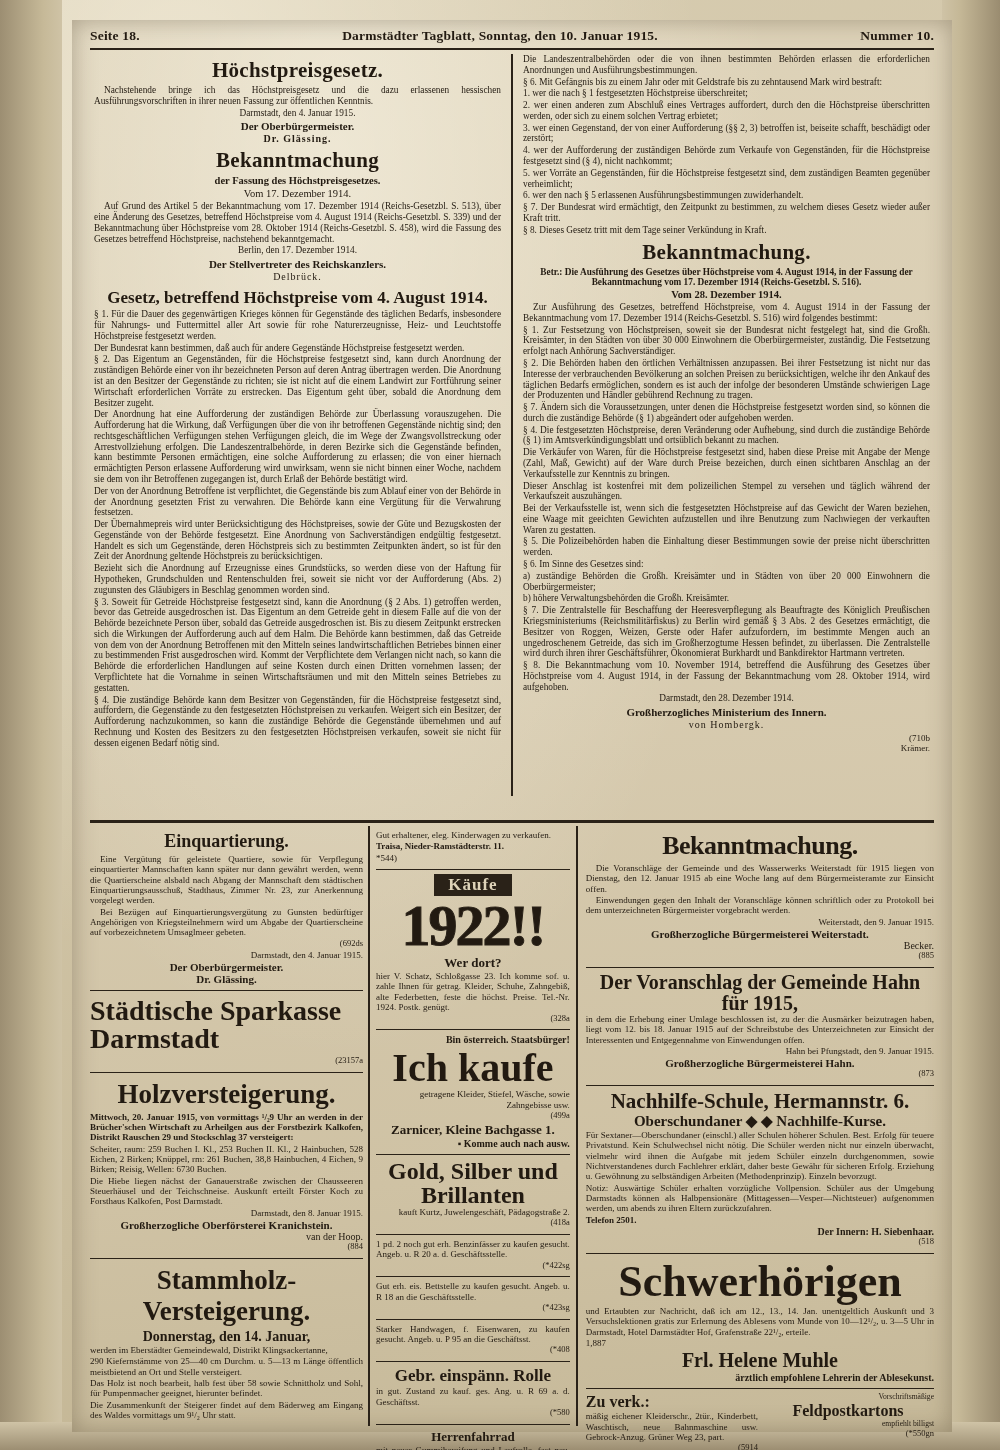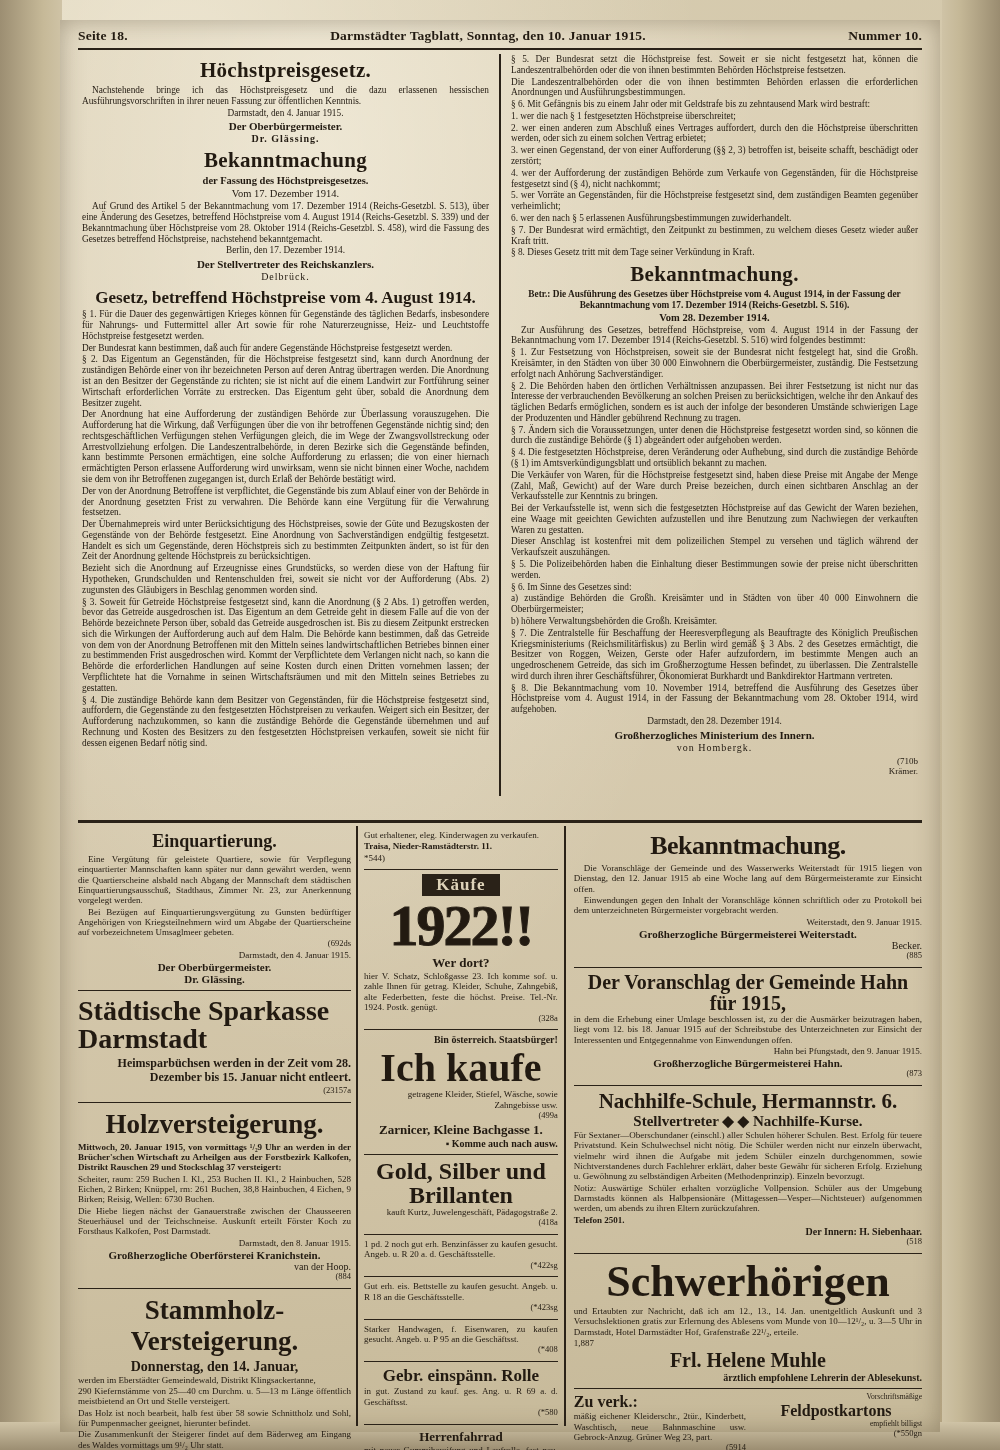--- a/index.html
+++ b/index.html
@@ -12,21 +12,21 @@
   }
   
   .page{
     position:relative;width:1000px;height:1450px;
     background:
       radial-gradient(ellipse at 18% 8%, rgba(255,250,235,0.55), rgba(255,250,235,0) 45%),
       radial-gradient(ellipse at 85% 95%, rgba(120,95,60,0.22), rgba(120,95,60,0) 55%),
       linear-gradient(160deg,#d8cdb2 0%,#d2c6a8 35%,#c9bc9c 70%,#bfb18f 100%);
   }
   .sheet{
-    position:absolute;left:60px;top:20px;width:880px;height:1412px;
+    position:absolute;left:72px;top:20px;width:880px;height:1412px;
     background:
       radial-gradient(ellipse at 30% 10%, rgba(255,252,240,0.5), rgba(255,252,240,0) 50%),
       linear-gradient(175deg,#ded3b9 0%,#d9cdb2 40%,#cfc2a4 80%,#c6b999 100%);
     box-shadow:0 0 24px rgba(60,45,25,0.35) inset;
     color:#221a11;
   }
   .edge-l{position:absolute;left:0;top:0;width:62px;height:1450px;background:linear-gradient(90deg,#9c8e72,#c6b998 70%,#cfc3a6);}
   .edge-r{position:absolute;right:0;top:0;width:58px;height:1450px;background:linear-gradient(270deg,#9a8c70,#c5b897 70%,#cfc3a6);}
   .edge-b{position:absolute;left:0;bottom:0;width:1000px;height:28px;background:linear-gradient(0deg,#9c8e72,#cfc3a6);}
 
@@ -136,46 +136,45 @@
         <p>Der von der Anordnung Betroffene ist verpflichtet, die Gegenstände bis zum Ablauf einer von der Behörde in der Anordnung gesetzten Frist zu verwahren. Die Behörde kann eine Vergütung für die Verwahrung festsetzen.</p>
         <p>Der Übernahmepreis wird unter Berücksichtigung des Höchstpreises, sowie der Güte und Bezugskosten der Gegenstände von der Behörde festgesetzt. Eine Anordnung von Sachverständigen endgültig festgesetzt. Handelt es sich um Gegenstände, deren Höchstpreis sich zu bestimmten Zeitpunkten ändert, so ist für den Zeit der Anordnung geltende Höchstpreis zu berücksichtigen.</p>
         <p>Bezieht sich die Anordnung auf Erzeugnisse eines Grundstücks, so werden diese von der Haftung für Hypotheken, Grundschulden und Rentenschulden frei, soweit sie nicht vor der Aufforderung (Abs. 2) zugunsten des Gläubigers in Beschlag genommen worden sind.</p>
         <p>§ 3. Soweit für Getreide Höchstpreise festgesetzt sind, kann die Anordnung (§ 2 Abs. 1) getroffen werden, bevor das Getreide ausgedroschen ist. Das Eigentum an dem Getreide geht in diesem Falle auf die von der Behörde bezeichnete Person über, sobald das Getreide ausgedroschen ist. Bis zu diesem Zeitpunkt erstrecken sich die Wirkungen der Aufforderung auch auf dem Halm. Die Behörde kann bestimmen, daß das Getreide von dem von der Anordnung Betroffenen mit den Mitteln seines landwirtschaftlichen Betriebes binnen einer zu bestimmenden Frist ausgedroschen wird. Kommt der Verpflichtete dem Verlangen nicht nach, so kann die Behörde die erforderlichen Handlungen auf seine Kosten durch einen Dritten vornehmen lassen; der Verpflichtete hat die Vornahme in seinen Wirtschaftsräumen und mit den Mitteln seines Betriebes zu gestatten.</p>
         <p>§ 4. Die zuständige Behörde kann dem Besitzer von Gegenständen, für die Höchstpreise festgesetzt sind, auffordern, die Gegenstände zu den festgesetzten Höchstpreisen zu verkaufen. Weigert sich ein Besitzer, der Aufforderung nachzukommen, so kann die zuständige Behörde die Gegenstände übernehmen und auf Rechnung und Kosten des Besitzers zu den festgesetzten Höchstpreisen verkaufen, soweit sie nicht für dessen eigenen Bedarf nötig sind.</p>
       </div>
 
       <div class="vdiv"></div>
 
       <div class="col">
-        <p>§ 5. Der Bundesrat setzt die Höchstpreise fest. Soweit er sie nicht festgesetzt hat, können die Landeszentralbehörden oder die von ihnen bestimmten Behörden Höchstpreise festsetzen.</p>
         <p>Die Landeszentralbehörden oder die von ihnen bestimmten Behörden erlassen die erforderlichen Anordnungen und Ausführungsbestimmungen.</p>
         <p>§ 6. Mit Gefängnis bis zu einem Jahr oder mit Geldstrafe bis zu zehntausend Mark wird bestraft:</p>
         <p>1. wer die nach § 1 festgesetzten Höchstpreise überschreitet;</p>
         <p>2. wer einen anderen zum Abschluß eines Vertrages auffordert, durch den die Höchstpreise überschritten werden, oder sich zu einem solchen Vertrag erbietet;</p>
         <p>3. wer einen Gegenstand, der von einer Aufforderung (§§ 2, 3) betroffen ist, beiseite schafft, beschädigt oder zerstört;</p>
         <p>4. wer der Aufforderung der zuständigen Behörde zum Verkaufe von Gegenständen, für die Höchstpreise festgesetzt sind (§ 4), nicht nachkommt;</p>
         <p>5. wer Vorräte an Gegenständen, für die Höchstpreise festgesetzt sind, dem zuständigen Beamten gegenüber verheimlicht;</p>
         <p>6. wer den nach § 5 erlassenen Ausführungsbestimmungen zuwiderhandelt.</p>
         <p>§ 7. Der Bundesrat wird ermächtigt, den Zeitpunkt zu bestimmen, zu welchem dieses Gesetz wieder außer Kraft tritt.</p>
         <p>§ 8. Dieses Gesetz tritt mit dem Tage seiner Verkündung in Kraft.</p>
 
         <h2 class="t-hdr">Bekanntmachung.</h2>
         <p class="t-center bold">Betr.: Die Ausführung des Gesetzes über Höchstpreise vom 4. August 1914, in der Fassung der Bekanntmachung vom 17. Dezember 1914 (Reichs-Gesetzbl. S. 516).</p>
         <div class="t-sub bold">Vom 28. Dezember 1914.</div>
         <p class="ind">Zur Ausführung des Gesetzes, betreffend Höchstpreise, vom 4. August 1914 in der Fassung der Bekanntmachung vom 17. Dezember 1914 (Reichs-Gesetzbl. S. 516) wird folgendes bestimmt:</p>
         <p>§ 1. Zur Festsetzung von Höchstpreisen, soweit sie der Bundesrat nicht festgelegt hat, sind die Großh. Kreisämter, in den Städten von über 30 000 Einwohnern die Oberbürgermeister, zuständig. Die Festsetzung erfolgt nach Anhörung Sachverständiger.</p>
         <p>§ 2. Die Behörden haben den örtlichen Verhältnissen anzupassen. Bei ihrer Festsetzung ist nicht nur das Interesse der verbrauchenden Bevölkerung an solchen Preisen zu berücksichtigen, welche ihr den Ankauf des täglichen Bedarfs ermöglichen, sondern es ist auch der infolge der besonderen Umstände schwierigen Lage der Produzenten und Händler gebührend Rechnung zu tragen.</p>
         <p>§ 7. Ändern sich die Voraussetzungen, unter denen die Höchstpreise festgesetzt worden sind, so können die durch die zuständige Behörde (§ 1) abgeändert oder aufgehoben werden.</p>
         <p>§ 4. Die festgesetzten Höchstpreise, deren Veränderung oder Aufhebung, sind durch die zuständige Behörde (§ 1) im Amtsverkündigungsblatt und ortsüblich bekannt zu machen.</p>
         <p>Die Verkäufer von Waren, für die Höchstpreise festgesetzt sind, haben diese Preise mit Angabe der Menge (Zahl, Maß, Gewicht) auf der Ware durch Preise bezeichen, durch einen sichtbaren Anschlag an der Verkaufsstelle zur Kenntnis zu bringen.</p>
+        <p>Dieser Anschlag ist kostenfrei mit dem polizeilichen Stempel zu versehen und täglich während der Verkaufszeit auszuhängen.</p>
         <p>Bei der Verkaufsstelle ist, wenn sich die festgesetzten Höchstpreise auf das Gewicht der Waren beziehen, eine Waage mit geeichten Gewichten aufzustellen und ihre Benutzung zum Nachwiegen der verkauften Waren zu gestatten.</p>
-        <p>Dieser Anschlag ist kostenfrei mit dem polizeilichen Stempel zu versehen und täglich während der Verkaufszeit auszuhängen.</p>
         <p>§ 5. Die Polizeibehörden haben die Einhaltung dieser Bestimmungen sowie der preise nicht überschritten werden.</p>
         <p>§ 6. Im Sinne des Gesetzes sind:</p>
-        <p>a) zuständige Behörden die Großh. Kreisämter und in Städten von über 40 000 Einwohnern die Oberbürgermeister;</p>
+        <p>a) zuständige Behörden die Großh. Kreisämter und in Städten von über 20 000 Einwohnern die Oberbürgermeister;</p>
         <p>b) höhere Verwaltungsbehörden die Großh. Kreisämter.</p>
         <p>§ 7. Die Zentralstelle für Beschaffung der Heeresverpflegung als Beauftragte des Königlich Preußischen Kriegsministeriums (Reichsmilitärfiskus) zu Berlin wird gemäß § 3 Abs. 2 des Gesetzes ermächtigt, die Besitzer von Roggen, Weizen, Gerste oder Hafer aufzufordern, im bestimmte Mengen auch an ungedroschenem Getreide, das sich im Großherzogtume Hessen befindet, zu überlassen. Die Zentralstelle wird durch ihren ihrer Geschäftsführer, Ökonomierat Burkhardt und Bankdirektor Hartmann vertreten.</p>
         <p>§ 8. Die Bekanntmachung vom 10. November 1914, betreffend die Ausführung des Gesetzes über Höchstpreise vom 4. August 1914, in der Fassung der Bekanntmachung vom 28. Oktober 1914, wird aufgehoben.</p>
         <p class="t-center">Darmstadt, den 28. Dezember 1914.</p>
         <div class="sig">Großherzogliches Ministerium des Innern.</div>
         <div class="sig-sm">von Hombergk.</div>
         <div class="right">(710b</div>
         <div class="right">Krämer.</div>
       </div>
     </div>
@@ -191,21 +190,20 @@
           <p class="ind">Eine Vergütung für geleistete Quartiere, sowie für Verpflegung einquartierter Mannschaften kann später nur dann gewährt werden, wenn die Quartierscheine alsbald nach Abgang der Mannschaft dem städtischen Einquartierungsausschuß, Stadthaus, Zimmer Nr. 23, zur Anerkennung vorgelegt werden.</p>
           <p class="ind">Bei Bezügen auf Einquartierungsvergütung zu Gunsten bedürftiger Angehörigen von Kriegsteilnehmern wird um Abgabe der Quartierscheine auf vorbezeichnetem Umsaglmeer gebeten.</p>
           <p class="num">(692ds</p>
           <p class="ctr">Darmstadt, den 4. Januar 1915.</p>
           <div class="cap">Der Oberbürgermeister.</div>
           <div class="cap">Dr. Glässing.</div>
         </div>
 
         <div class="ad">
           <div class="sparkasse">Städtische Sparkasse Darmstadt</div>
-          <p class="ctr bold" style="font-size:12px;line-height:1.2">Heimsparbüchsen werden in der Zeit vom 28. Dezember bis 15. Januar nicht entleert.</p>
           <p class="num">(23157a</p>
         </div>
 
         <div class="ad">
           <div class="holz">Holzversteigerung.</div>
           <p class="bold">Mittwoch, 20. Januar 1915, von vormittags ¹/₂9 Uhr an werden in der Brücher'schen Wirtschaft zu Arheilgen aus der Forstbezirk Kalkofen, Distrikt Rauschen 29 und Stockschlag 37 versteigert:</p>
           <p>Scheiter, raum: 259 Buchen I. Kl., 253 Buchen II. Kl., 2 Hainbuchen, 528 Eichen, 2 Birken; Knüppel, rm: 261 Buchen, 38,8 Hainbuchen, 4 Eichen, 9 Birken; Reisig, Wellen: 6730 Buchen.</p>
           <p>Die Hiebe liegen nächst der Ganauerstraße zwischen der Chausseeren Steuerhäusel und der Teichschneise. Auskunft erteilt Förster Koch zu Forsthaus Kalkofen, Post Darmstadt.</p>
           <p class="ctr">Darmstadt, den 8. Januar 1915.</p>
           <div class="cap">Großherzogliche Oberförsterei Kranichstein.</div>
@@ -303,21 +301,21 @@
         <div class="ad">
           <div class="voranschlag">Der Voranschlag der Gemeinde Hahn für 1915,</div>
           <p>in dem die Erhebung einer Umlage beschlossen ist, zu der die Ausmärker beizutragen haben, liegt vom 12. bis 18. Januar 1915 auf der Schreibstube des Unterzeichneten zur Einsicht der Interessenten und Entgegennahme von Einwendungen offen.</p>
           <p class="ctr">Hahn bei Pfungstadt, den 9. Januar 1915.</p>
           <div class="cap">Großherzogliche Bürgermeisterei Hahn.</div>
           <p class="num">(873</p>
         </div>
 
         <div class="ad">
           <div class="nachhilfe">Nachhilfe-Schule, Hermannstr. 6.</div>
-          <div class="cap" style="font-size:15px">Stellvertreter ◆ ◆ Nachhilfe-Kurse.</div>
+          <div class="cap" style="font-size:15px">Oberschundaner ◆ ◆ Nachhilfe-Kurse.</div>
           <p class="xs">Für Sextaner—Oberschundaner (einschl.) aller Schulen höherer Schulen. Best. Erfolg für teuere Privatstund. Kein Schulwechsel nicht nötig. Die Schüler werden nicht nur einzeln überwacht, vielmehr wird ihnen die Aufgabe mit jedem Schüler einzeln durchgenommen, sowie Nichtverstandenes durch Fachlehrer erklärt, daher beste Gewähr für sicheren Erfolg. Erziehung u. Gewöhnung zu selbständigen Arbeiten (Methodenprinzip). Einzeln bevorzugt.</p>
           <p class="xs">Notiz: Auswärtige Schüler erhalten vorzügliche Vollpension. Schüler aus der Umgebung Darmstadts können als Halbpensionäre (Mittagessen—Vesper—Nichtsteuer) aufgenommen werden, um abends zu ihren Eltern zurückzufahren.</p>
           <p class="xs bold">Telefon 2501.</p>
           <div class="ctr bold" style="font-size:10px">Der Innern: H. Siebenhaar.</div>
           <p class="num">(518</p>
         </div>
 
         <div class="ad">
           <div class="schwer">Schwerhörigen</div>
           <p>und Ertaubten zur Nachricht, daß ich am 12., 13., 14. Jan. unentgeltlich Auskunft und 3 Versuchslektionen gratis zur Erlernung des Ablesens vom Munde von 10—12¹/₂, u. 3—5 Uhr in Darmstadt, Hotel Darmstädter Hof, Grafenstraße 22¹/₂, erteile.</p>

